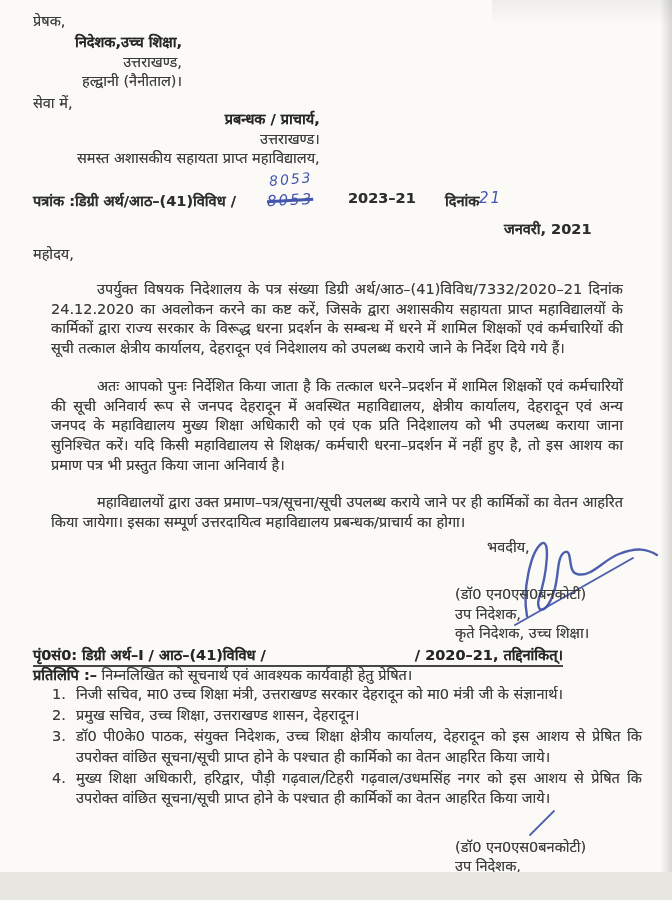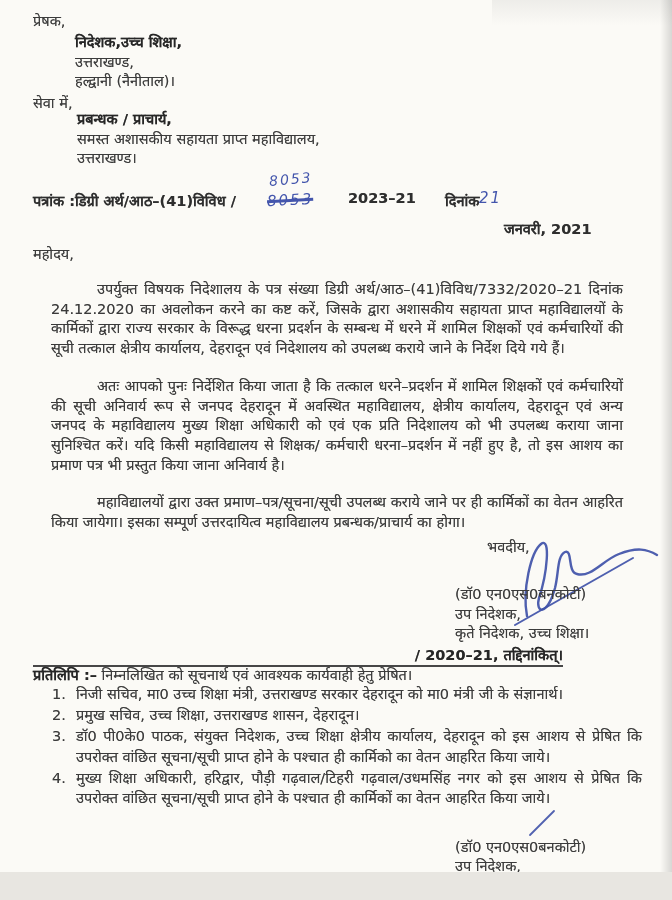--- a/index.html
+++ b/index.html
@@ -18,21 +18,21 @@
     pointer-events:none;
   }
   .paper::before{ 
     content:"";position:absolute;top:0;right:0;width:180px;height:26px;
     background:linear-gradient(to bottom, rgba(120,120,120,.10), rgba(120,120,120,0));
     pointer-events:none;
   }
   .blk{position:absolute;}
   .b{font-weight:700;color:#262626;}
   .sb{font-weight:600;color:#2e2e2e;}
-  .lines div{line-height:19.5px;}
+  .lines div{line-height:19.5px;text-align:right;}
   .para-wrap p{
     margin:18px;text-indent:46px;text-align:justify;
     line-height:19.7px;color:#3a3a3a;
   }
   .center-block{text-align:left;line-height:19.5px;}
   .pen{color:#4355ac;text-shadow:none;}
   .hand{
     font-style:italic;letter-spacing:2px;font-size:15px;
   }
   .struck{
@@ -60,22 +60,22 @@
   <div class="blk" style="left:33px;top:10px;">प्रेषक,</div>
   <div class="blk lines" style="left:75px;top:33px;">
     <div class="b">निदेशक,उच्च शिक्षा,</div>
     <div>उत्तराखण्ड,</div>
     <div>हल्द्वानी (नैनीताल)।</div>
   </div>
 
   <div class="blk" style="left:33px;top:92px;">सेवा में,</div>
   <div class="blk lines" style="left:77px;top:110px;">
     <div class="b">प्रबन्धक / प्राचार्य,</div>
+    <div>उत्तराखण्ड।</div>
     <div>समस्त अशासकीय सहायता प्राप्त महाविद्यालय,</div>
-    <div>उत्तराखण्ड।</div>
   </div>
 
   <div class="blk" style="left:33px;top:190px;width:620px;height:26px;">
     <span class="sb" style="position:absolute;left:0;top:0;">पत्रांक :डिग्री अर्थ/आठ–(41)विविध /</span>
     <span class="pen hand hand-top" style="position:absolute;left:236px;top:-19px;">8053</span>
     <span class="pen hand struck" style="position:absolute;left:234px;top:1px;">8053</span>
     <span class="sb" style="position:absolute;left:315px;top:0;">2023–21</span>
     <span class="sb" style="position:absolute;left:412px;top:0;">दिनांक</span>
     <span class="pen hand" style="position:absolute;left:446px;top:-1px;">21</span>
     <span class="sb" style="position:absolute;left:471px;top:0;margin-top:28px;">जनवरी, 2021</span>
@@ -97,20 +97,21 @@
     <path d="M10,101 L128,34" fill="none" stroke="#3f51a8" stroke-width="2" stroke-linecap="round" opacity="0.92"></path>
   </svg>
 
   <div class="blk center-block" style="left:455px;top:585px;width:168px;">
     <div>(डॉ0 एन0एस0बनकोटी)</div>
     <div>उप निदेशक,</div>
     <div>कृते निदेशक, उच्च शिक्षा।</div>
   </div>
 
   <div class="blk endl" style="left:33px;top:642px;width:530px;height:22px;">
+    <span>पृं0सं0: डिग्री अर्थ–I   /  आठ–(41)विविध  /</span>
     <span class="spacer"></span>
     <span>/ 2020–21, तद्दिनांकित्।</span>
   </div>
 
   <div class="blk" style="left:33px;top:664px;width:607px;">
     <span class="b">प्रतिलिपि :–</span>
     <span> </span>
     <span>निम्नलिखित को सूचनार्थ एवं आवश्यक कार्यवाही हेतु प्रेषित।</span>
   </div>
 

